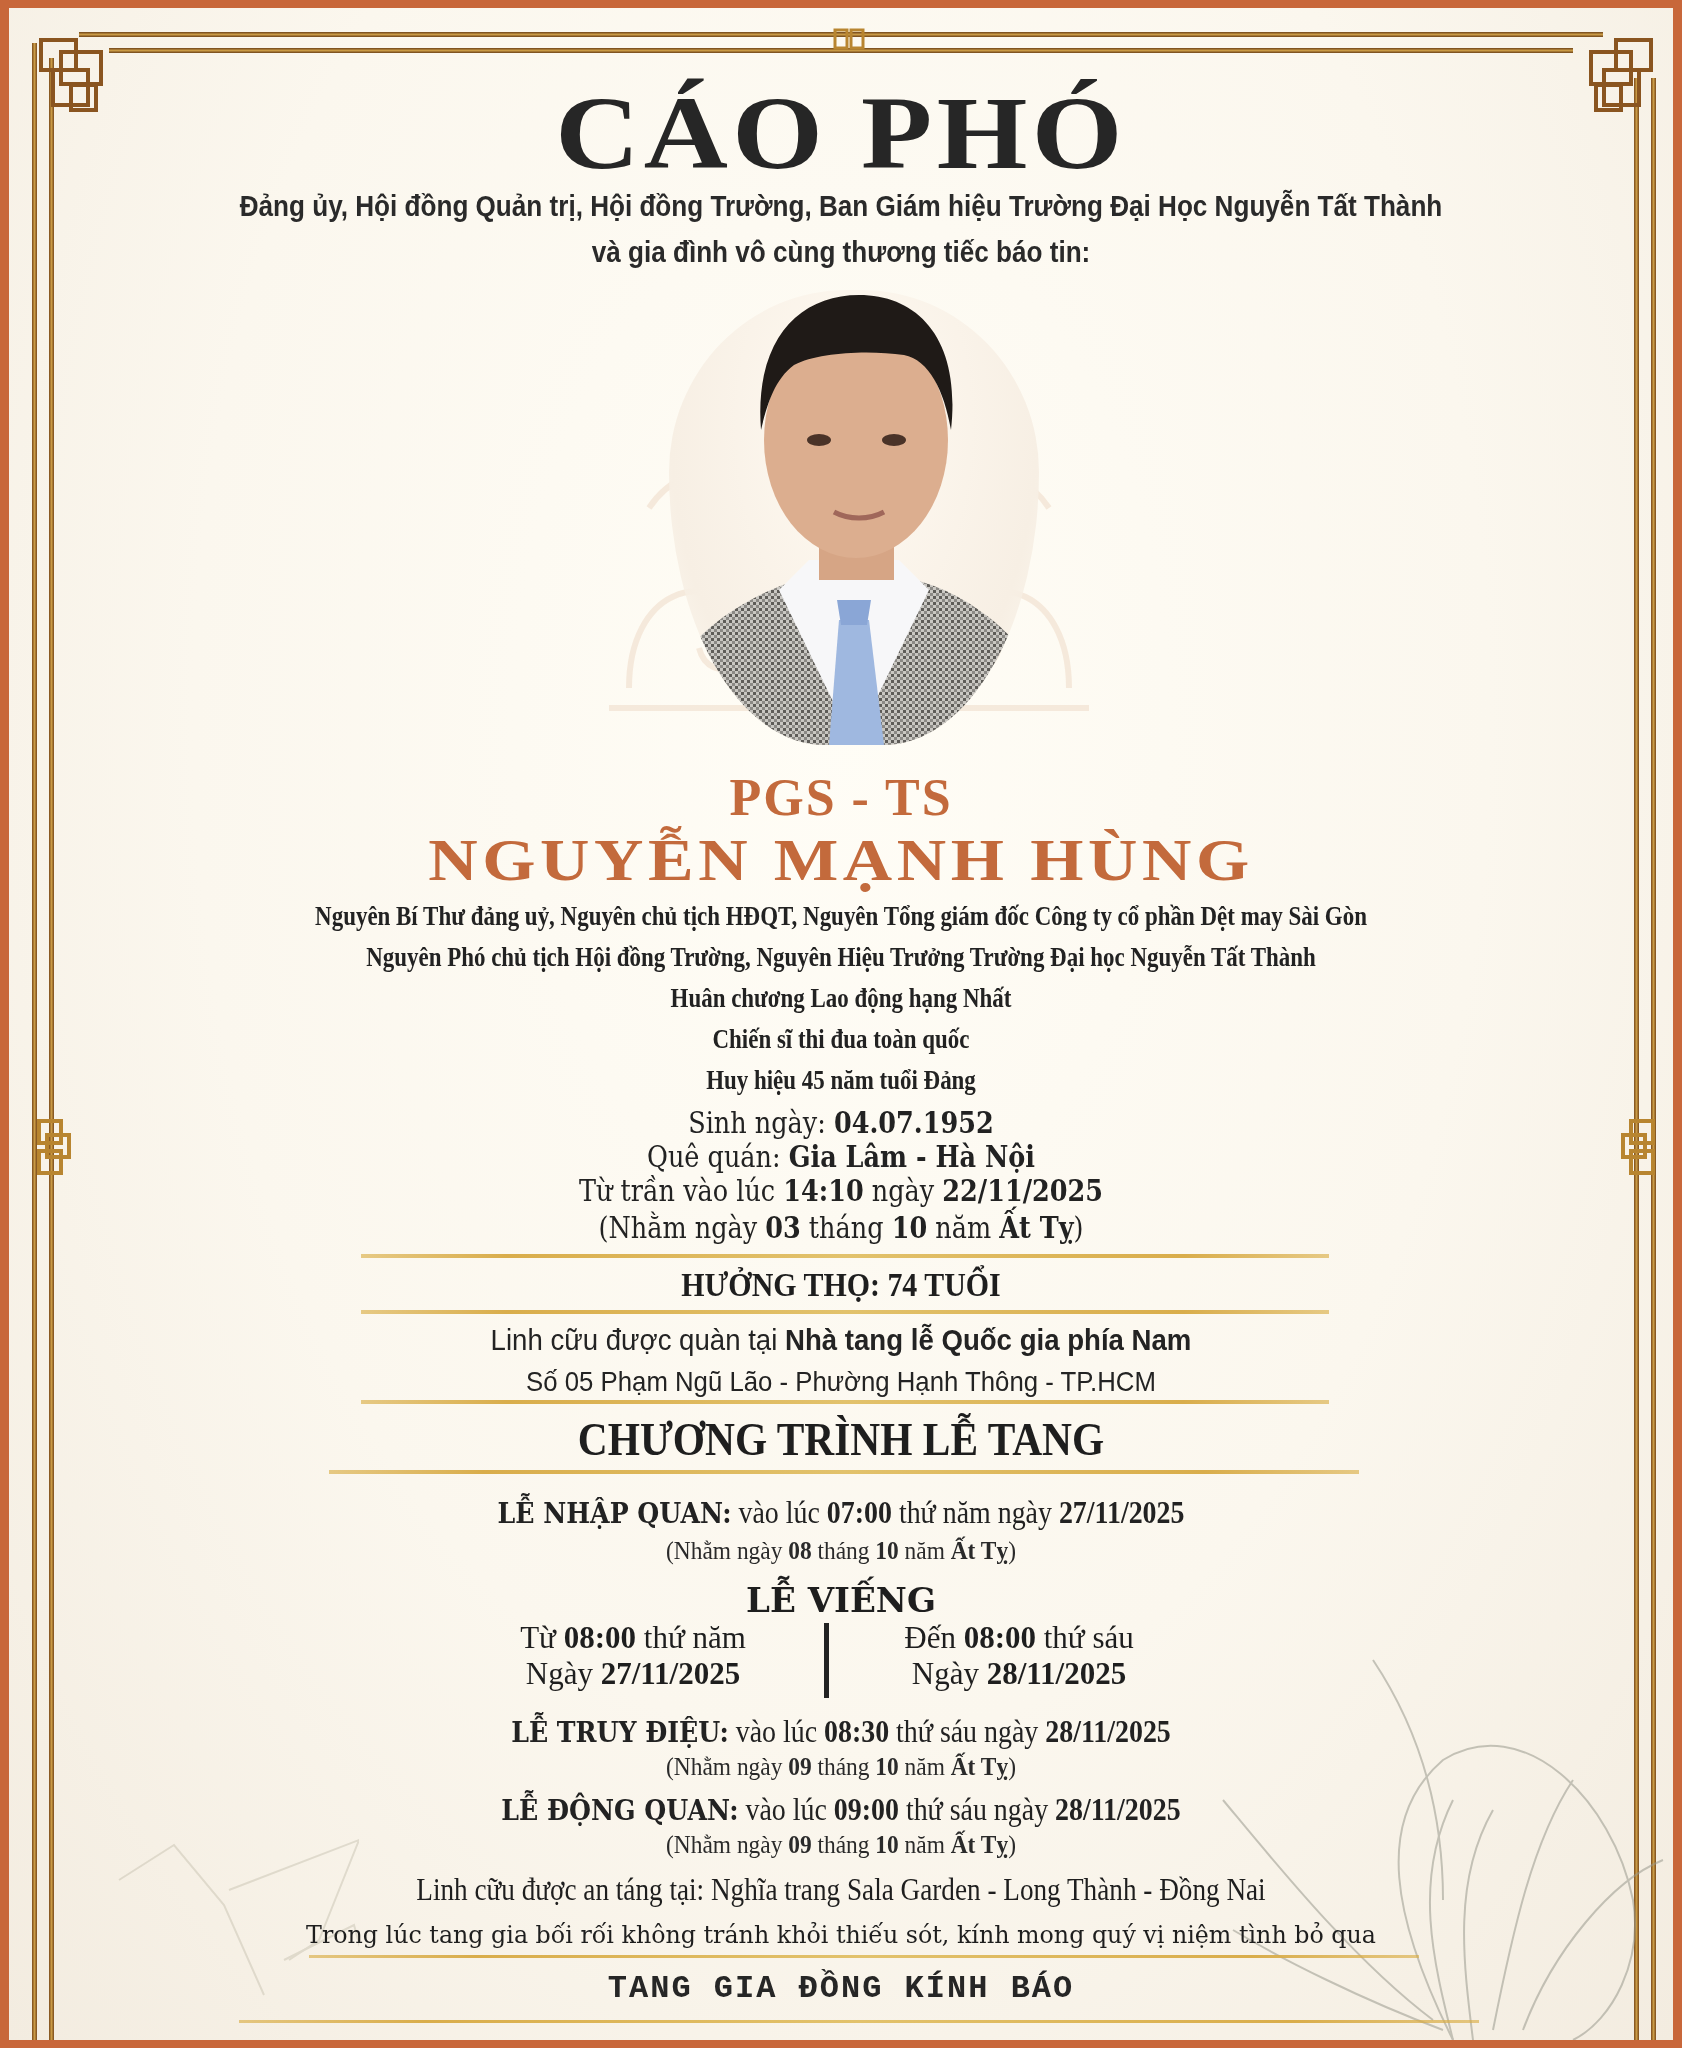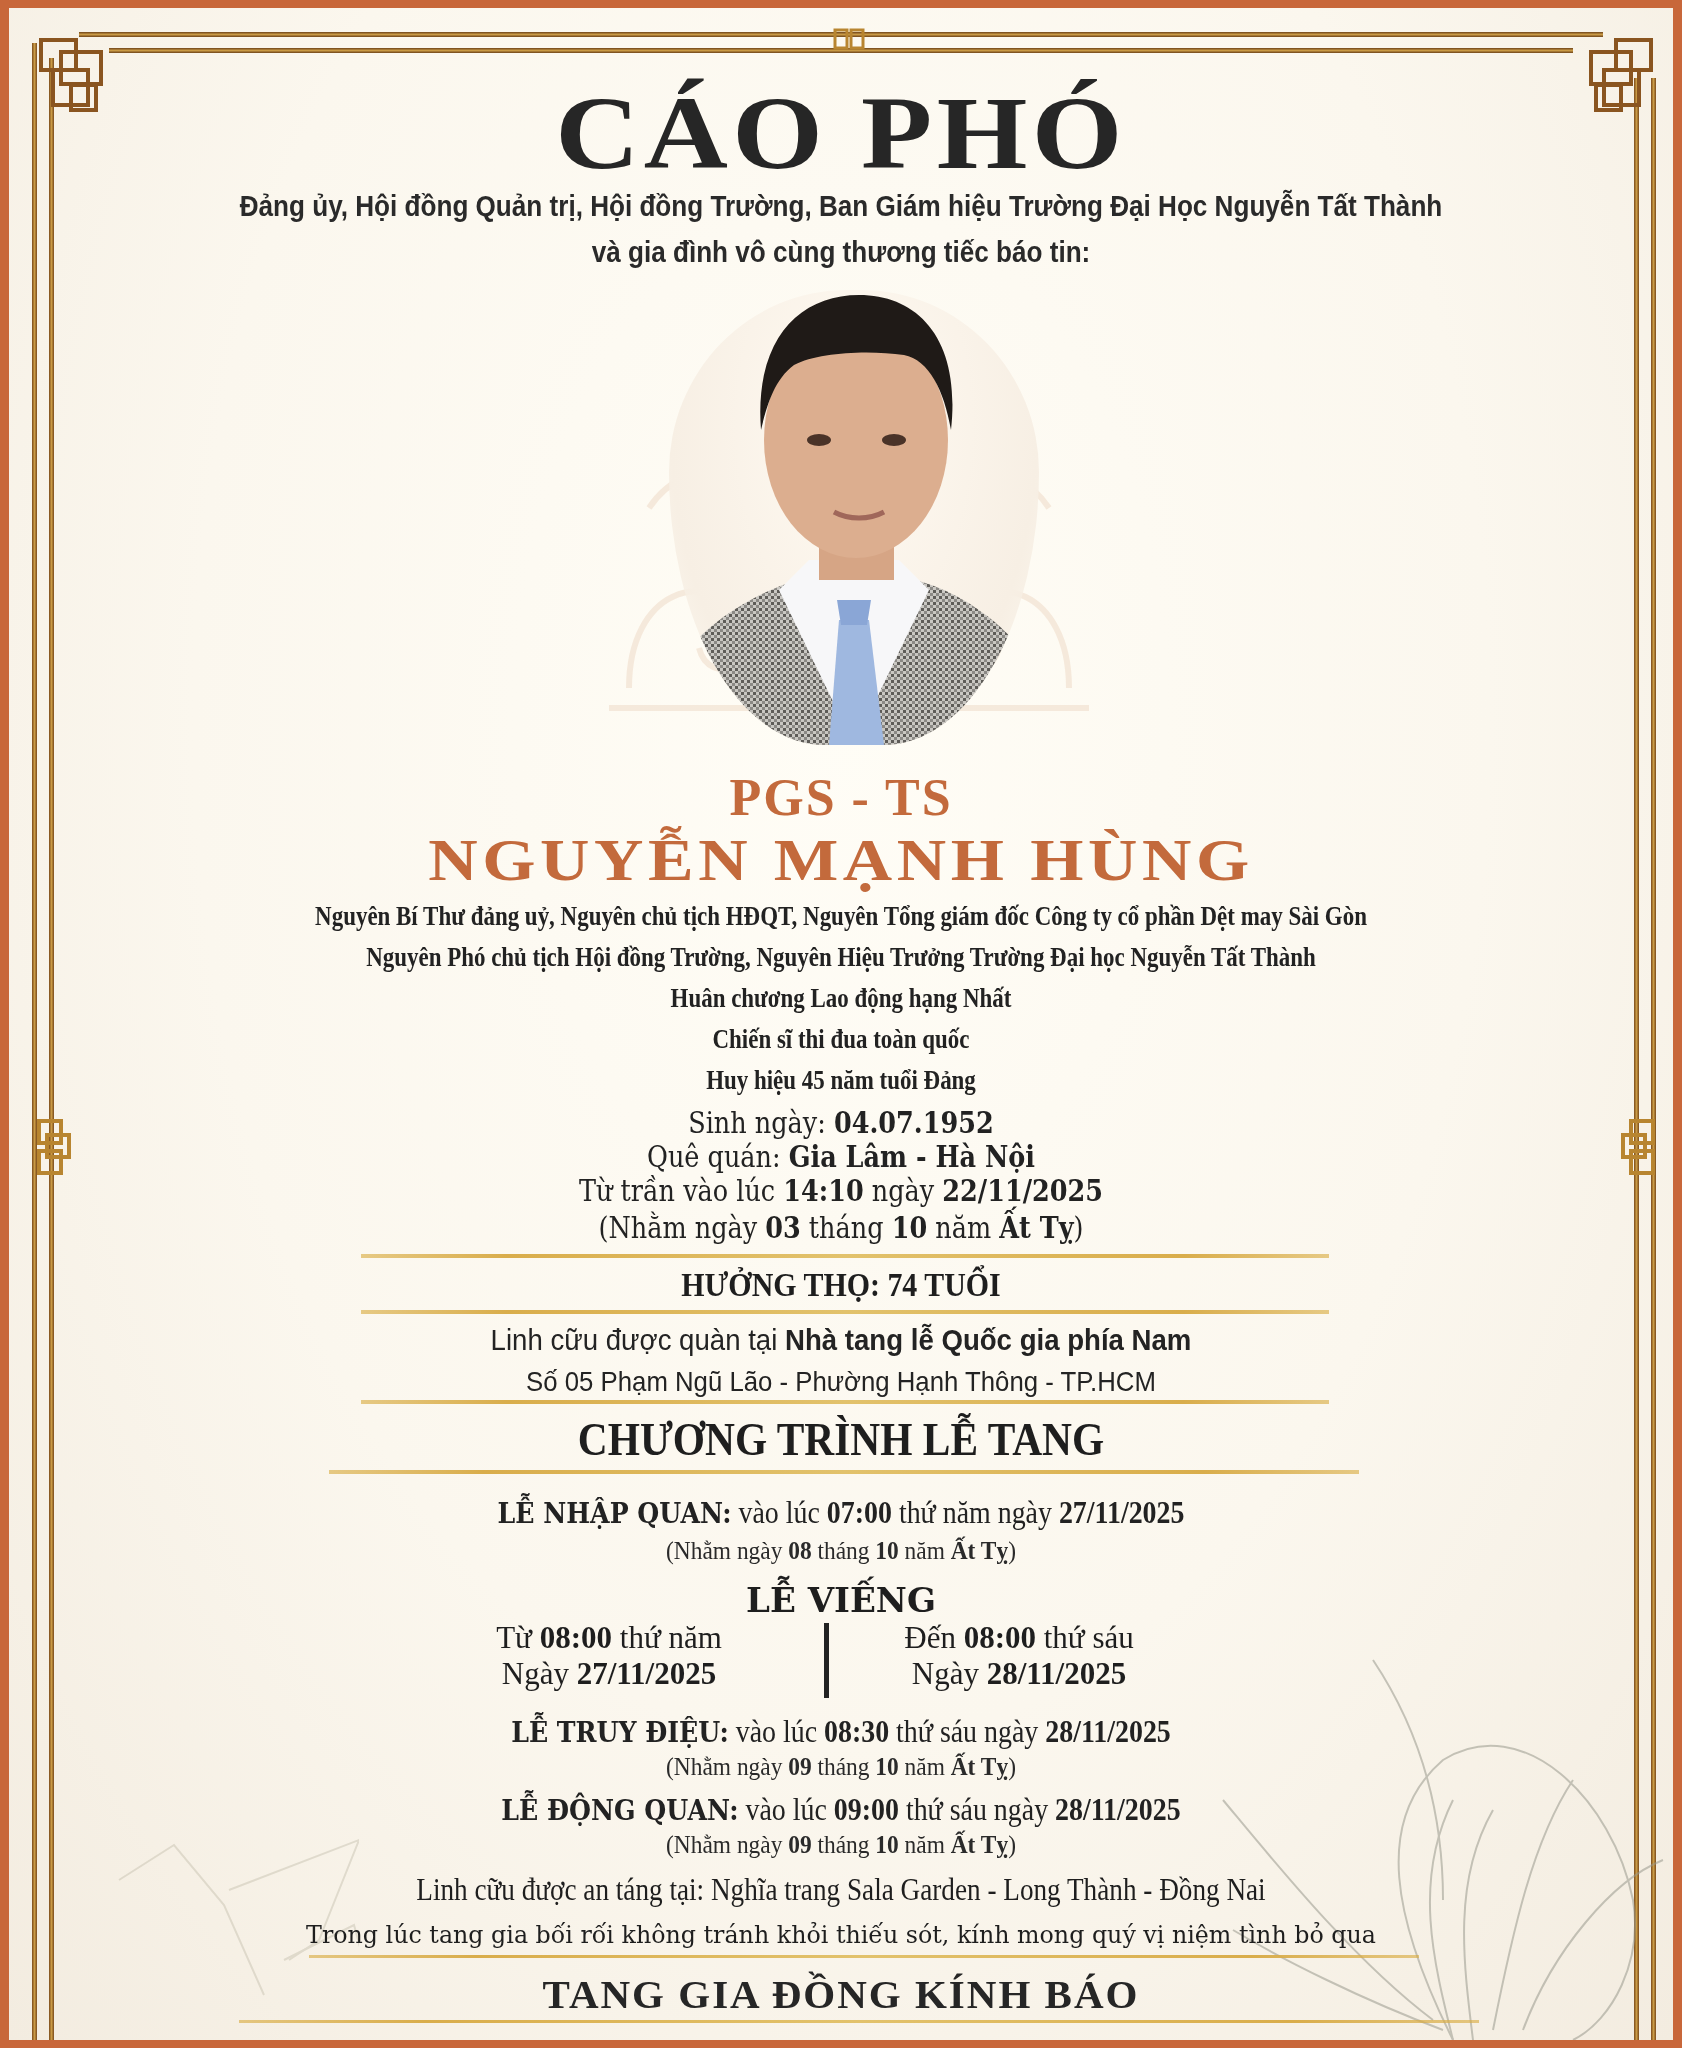--- a/index.html
+++ b/index.html
@@ -56,21 +56,21 @@
   .lunar { font-size: 26px; color: #2a2a2a; transform: scaleX(0.9); }
   .lunar b { font-weight: bold; }
   .vieng-title { font-size: 34px; font-weight: bold; font-family: "DejaVu Serif", serif; }
   .col {
     position: absolute; text-align: center; font-size: 31px; white-space: nowrap;
   }
   .col b { font-weight: bold; }
   .divider { position: absolute; left: 815px; top: 1615px; width: 5px; height: 75px; background: #222; }
   .burial { font-size: 32px; transform: scaleX(0.85); }
   .apology { font-size: 25px; font-family: "DejaVu Serif", serif; transform: scaleX(0.95); }
-  .closing { font-family: Liberation Serif, serif; font-weight: bold; font-size: 41px; letter-spacing: 2px; color: #262626; }
+  .closing { font-family: Liberation Mono, monospace; font-weight: bold; font-size: 32px; letter-spacing: 2px; color: #262626; }
 </style>
 </head>
 <body>
 
 <div class="paper">
 
   <div class="frame-line v" style="left:23px;top:35px;bottom:0;"></div>
   <div class="frame-line v" style="left:40px;top:50px;bottom:0;"></div>
   <div class="frame-line v" style="right:17px;top:70px;bottom:0;"></div>
   <div class="frame-line v" style="right:34px;top:70px;bottom:0;"></div>
@@ -206,21 +206,21 @@
   <div class="gold-line" style="left:320px;width:1030px;top:1462px"></div>
 
   <div class="row event" style="top:1487px">
     <span class="lbl">LỄ NHẬP QUAN:</span><span> vào lúc </span><b>07:00</b><span> thứ năm ngày </span><b>27/11/2025</b>
   </div>
   <div class="row lunar" style="top:1528px">
     <span>(Nhằm ngày </span><b>08</b><span> tháng </span><b>10</b><span> năm </span><b>Ất Tỵ</b><span>)</span>
   </div>
 
   <div class="row vieng-title" style="top:1572px">LỄ VIẾNG</div>
-  <div class="col" style="left:440px;width:320px;top:1612px">
+  <div class="col" style="left:464px;width:320px;top:1612px">
     <div><span>Từ </span><b>08:00</b><span> thứ năm</span></div>
     <div><span>Ngày </span><b>27/11/2025</b></div>
   </div>
   <div class="divider"></div>
   <div class="col" style="left:840px;width:340px;top:1612px">
     <div><span>Đến </span><b>08:00</b><span> thứ sáu</span></div>
     <div><span>Ngày </span><b>28/11/2025</b></div>
   </div>
 
   <div class="row event" style="top:1706px">

